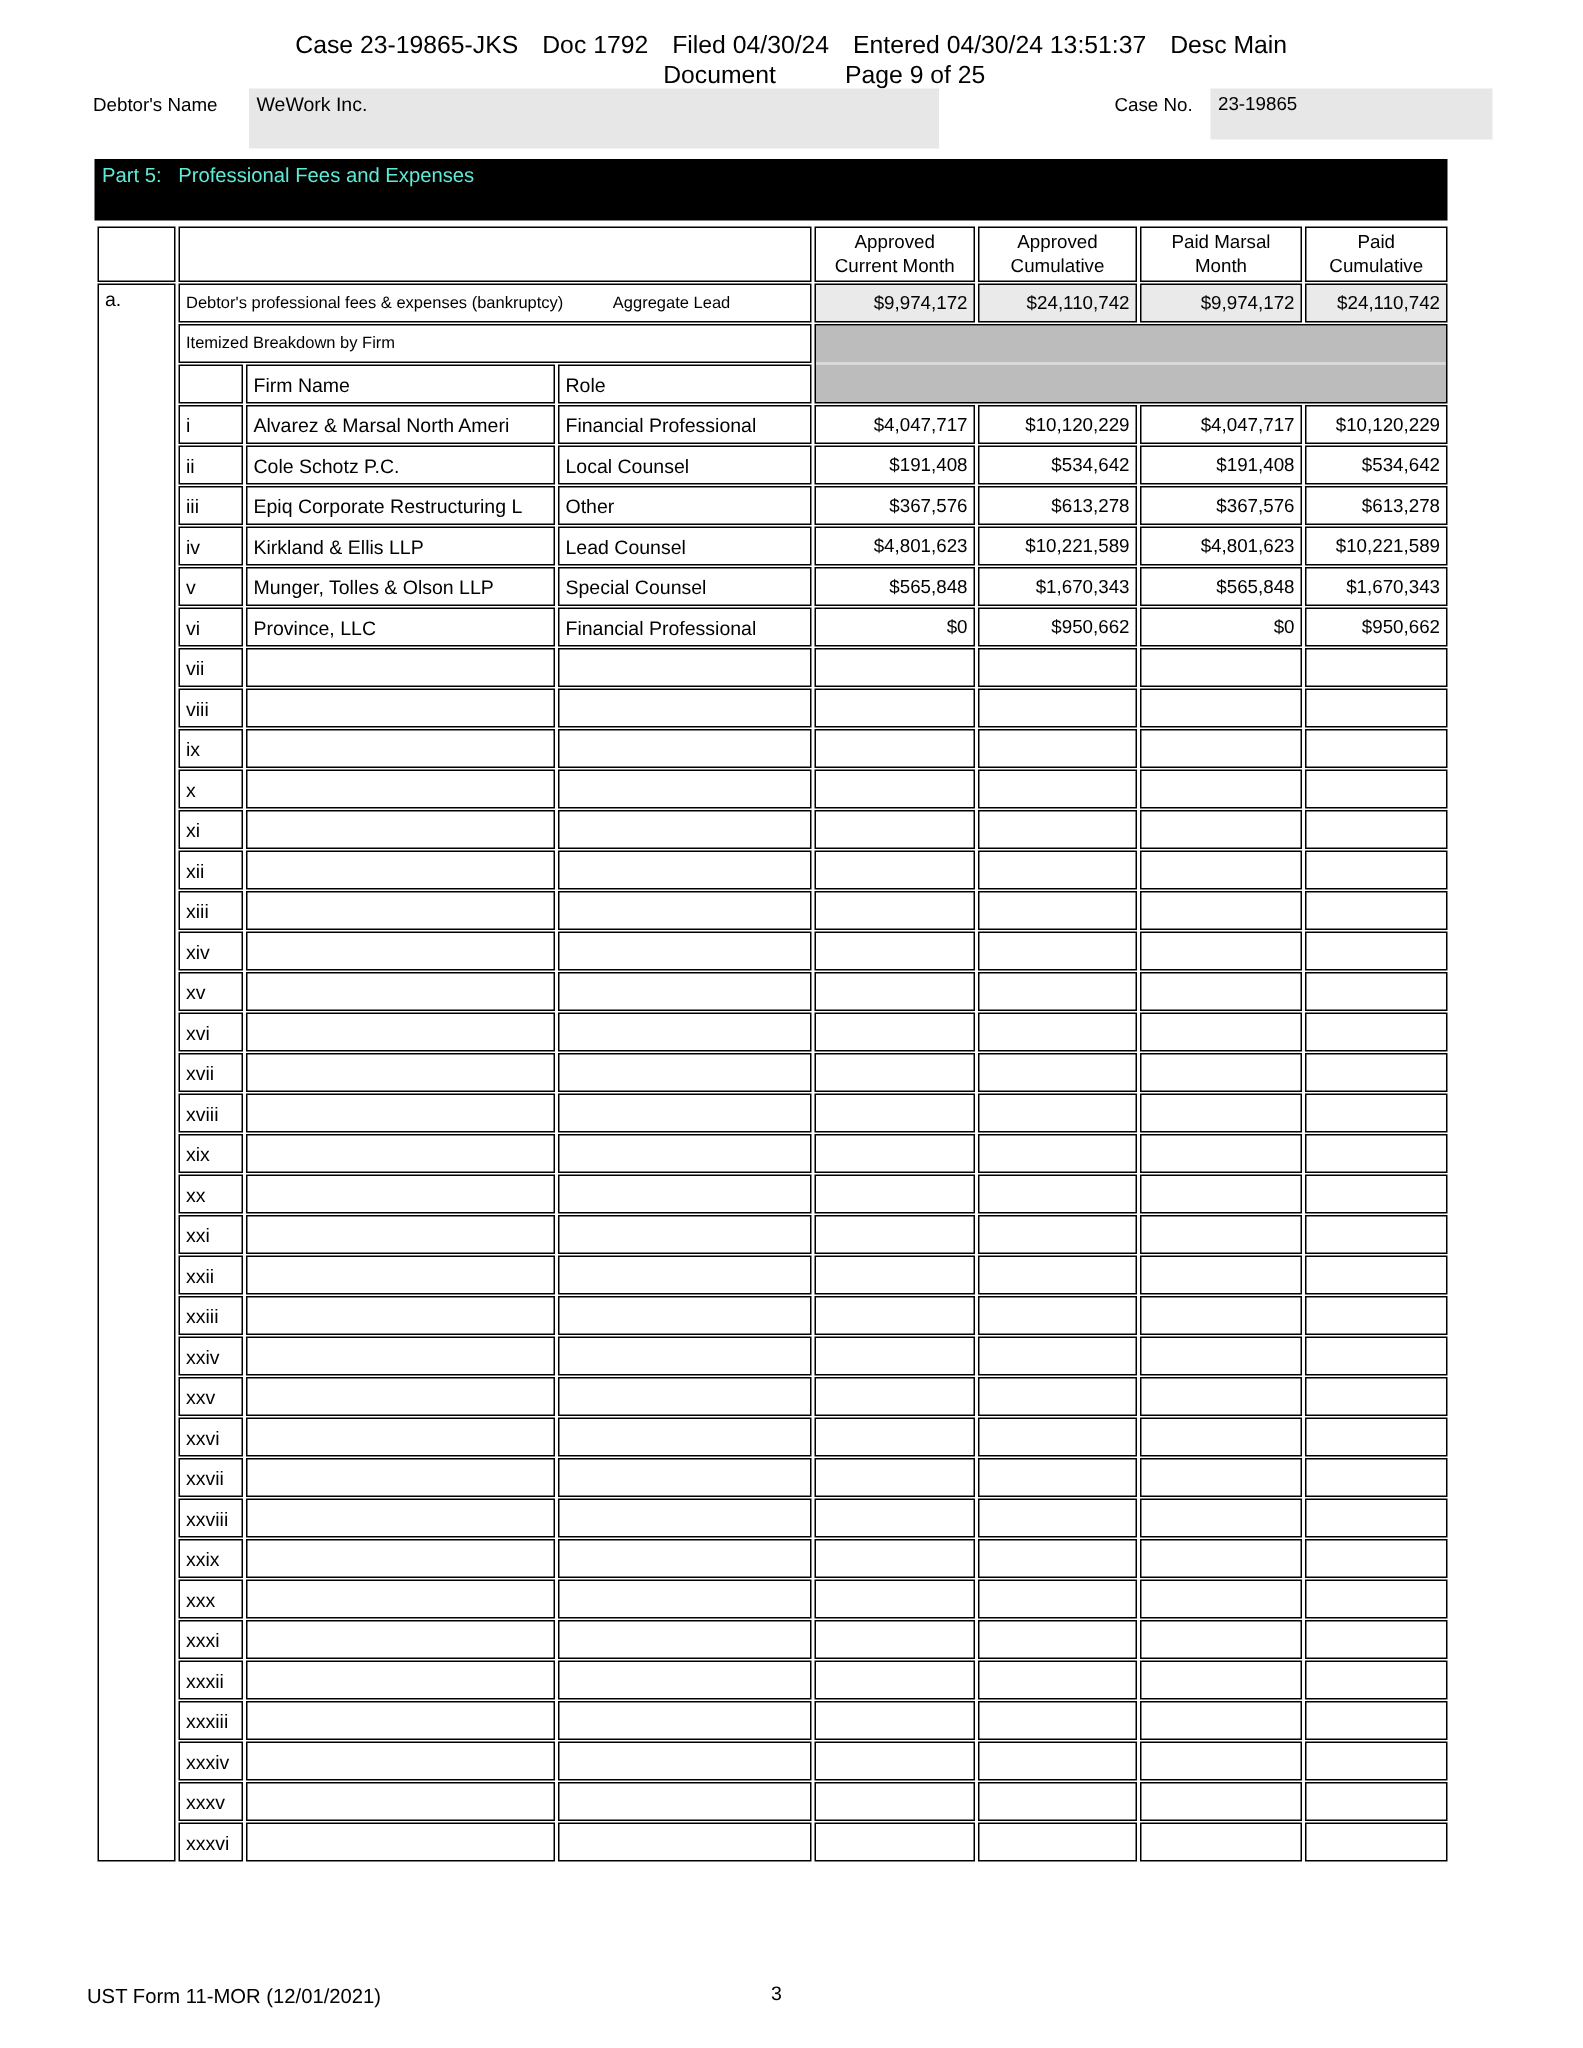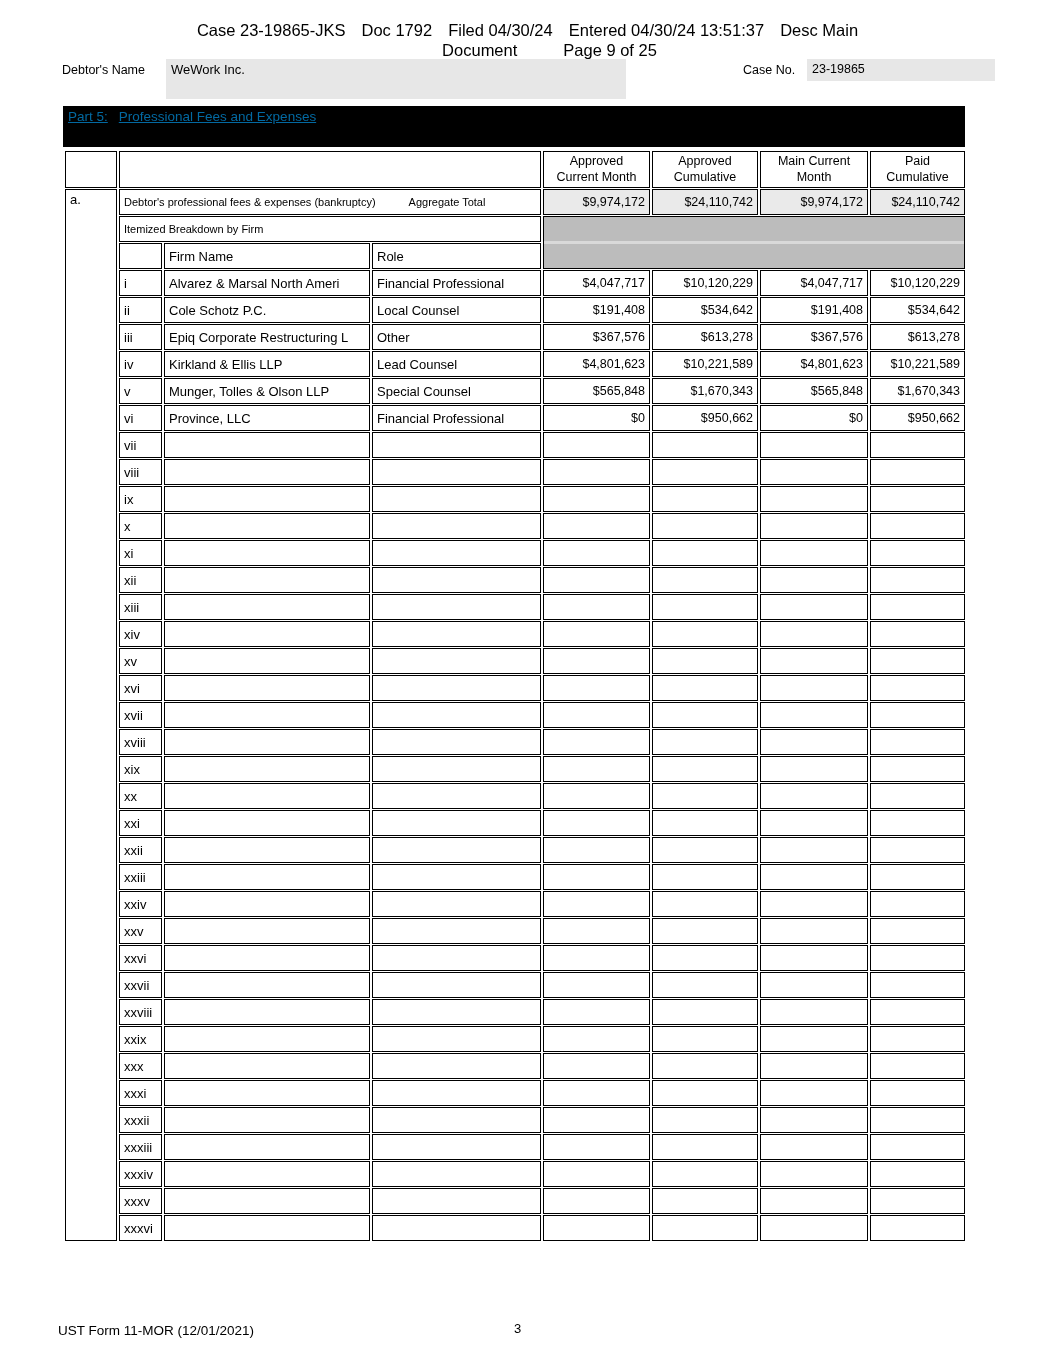--- a/index.html
+++ b/index.html
@@ -10,27 +10,27 @@
   
   .doc-header { position:absolute; top:21px; left:0; width:100%; font-size:16.5px; }
   .doc-header .hline { display:flex; justify-content:center; align-items:baseline; }
   .doc-header .hline1 { gap:16px; }
   .doc-header .hline2 { gap:46px; margin-top:1px;margin-left:44px; }
 
   
   .lbl { position:absolute; font-size:12.5px; }
   .field { position:absolute; background:#e7e7e7; }
   .debtor-field { left:166px; top:59px; width:460px; height:40px; }
-  .case-field { left:807px; top:59px; width:188px; height:22px; }
+  .case-field { left:807px; top:59px; width:188px; height:34px; }
   .field span { display:block; padding:3px 0 0 5px; font-size:13px; white-space:nowrap; }
   .case-field span { font-size:12.5px; }
 
   
   .part5-bar { position:absolute; left:63px; top:106px; width:902px; height:41px;
-    background:#000; color:#0369a1; font-size:13.5px; padding:3px 0 0 5px;text-decoration:underline; }
+    background:#000; color:#5eead4; font-size:13.5px; padding:3px 0 0 5px; }
   .part5-bar .t-prefix { margin-right:11px; }
 
   
   .tbl-wrap { position:absolute; left:63px; top:150px; }
   table.main { border-collapse:separate; border-spacing:2px 1px; table-layout:fixed; width:904px; }
   td,th { border:1.5px solid #000; box-sizing:border-box; font-weight:normal;
           overflow:hidden; white-space:nowrap; padding:0; vertical-align:middle; }
   tr.hdr-row td, tr.hdr-row th { height:37px; }
   th.c-val { font-size:12.5px; text-align:center; white-space:pre-line; line-height:1.25; }
   td.c-val { font-size:12.5px; text-align:right; padding-right:4px; height:26px; }
@@ -93,28 +93,28 @@
           <col style="width:95px">
       </colgroup>
       <tbody>
         <tr class="hdr-row">
           <td></td>
           <td colspan="3"></td>
           <th class="c-val">Approved
 Current Month</th>
           <th class="c-val">Approved
 Cumulative</th>
-          <th class="c-val">Main Current
+          <th class="c-val">Paid Marsal
 Month</th>
           <th class="c-val">Paid
 Cumulative</th>
         </tr>
         <tr>
           <td class="a-cell" rowspan="39">a.</td>
-          <td class="c-desc" colspan="3"><span>Debtor's professional fees &amp; expenses (bankruptcy)</span><span class="agg-sub">Aggregate Total</span></td>
+          <td class="c-desc" colspan="3"><span>Debtor's professional fees &amp; expenses (bankruptcy)</span><span class="agg-sub">Aggregate Lead</span></td>
           <td class="c-val shaded">$9,974,172</td>
           <td class="c-val shaded">$24,110,742</td>
           <td class="c-val shaded">$9,974,172</td>
           <td class="c-val shaded">$24,110,742</td>
         </tr>
         <tr>
           <td class="c-desc" colspan="3" style="height:26px">Itemized Breakdown by Firm</td>
           <td class="gray-block" colspan="4" rowspan="2"></td>
         </tr>
         <tr class="firm-hdr">

